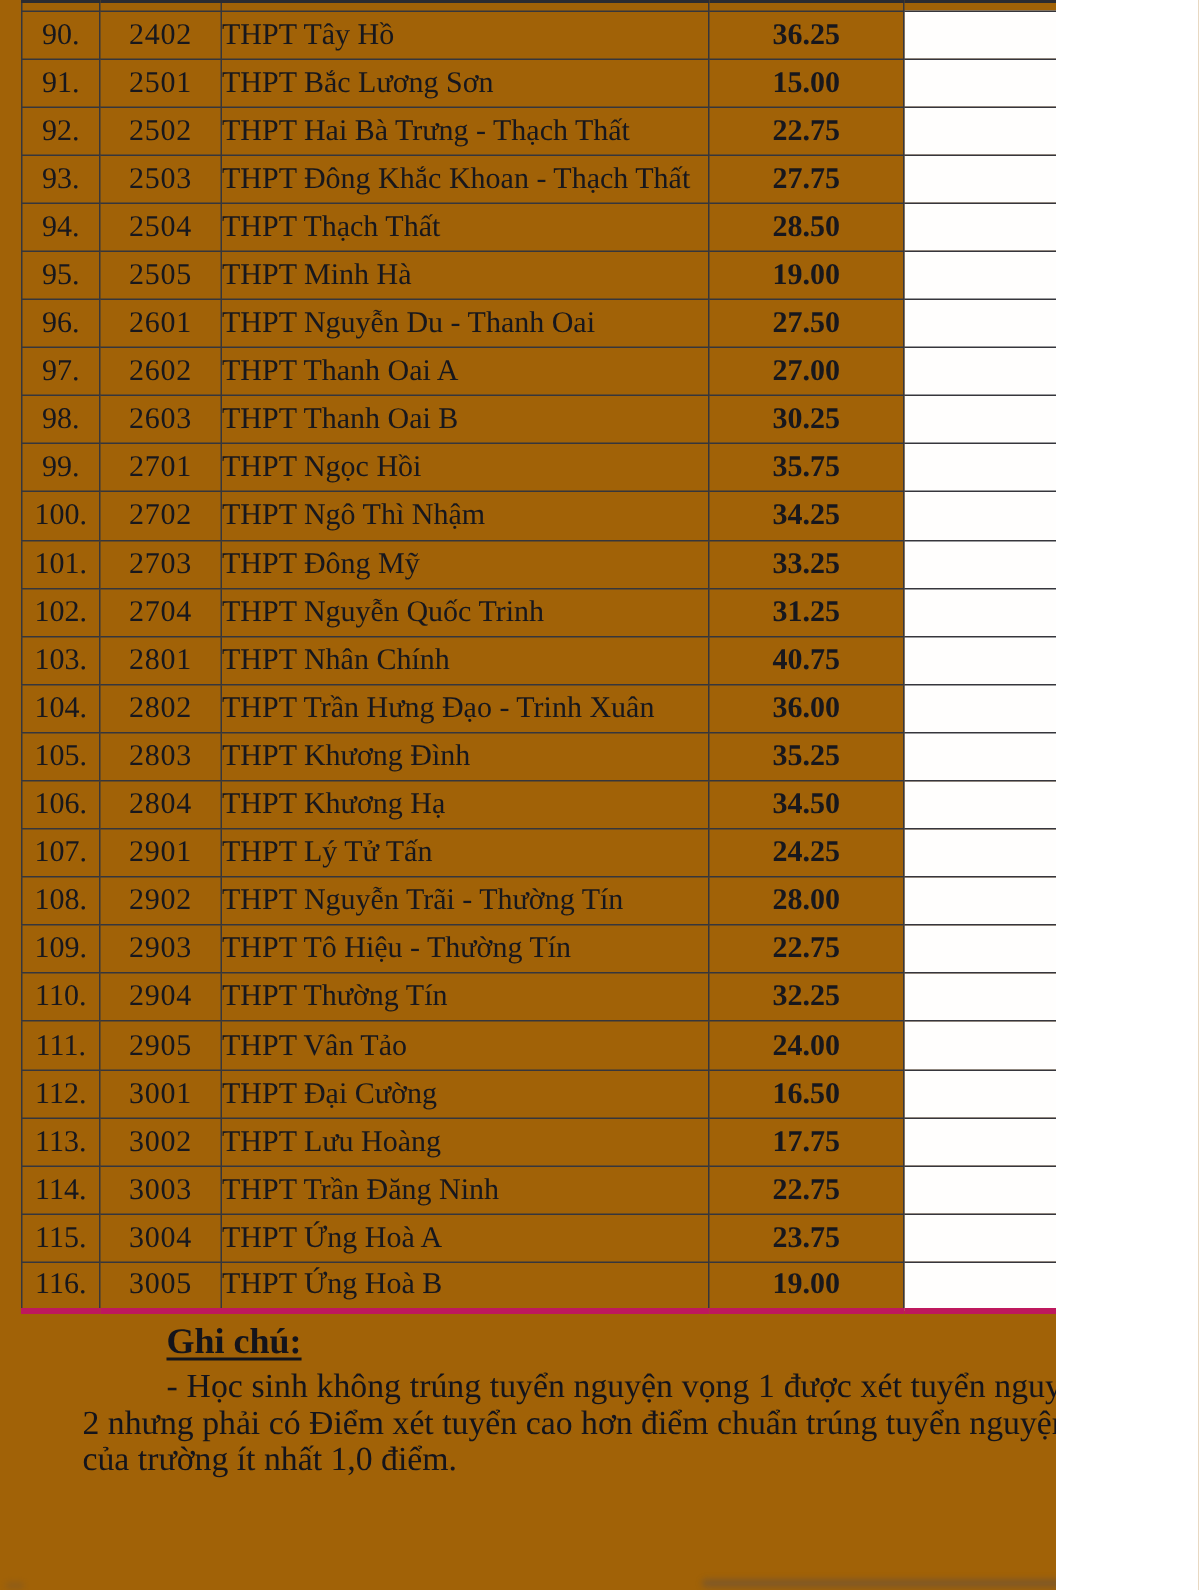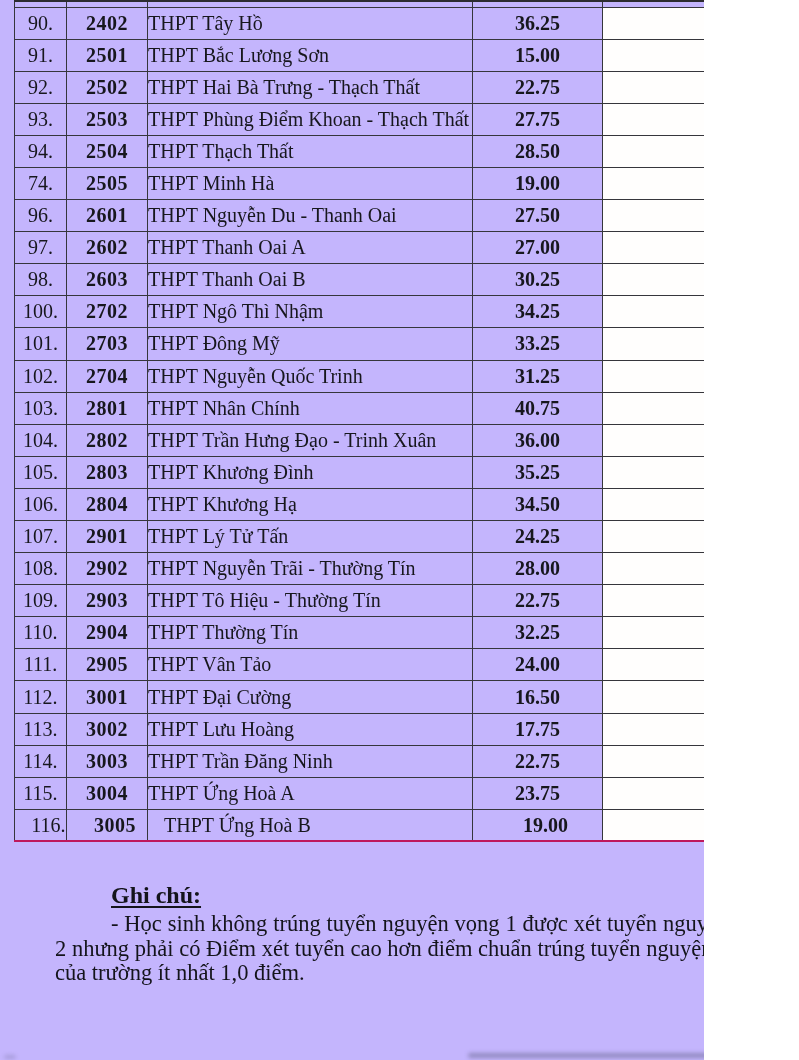--- a/index.html
+++ b/index.html
@@ -1,19 +1,19 @@
 <!DOCTYPE html>
 <html><head>
 <meta charset="utf-8">
 <style>
   html,body{margin:0;padding:0;background:#ffffff;}
   .sheet{
     position:relative;
     width:704px;height:1060px;
-    background:#c4b5fd;
+    background:#a16207;
     overflow:hidden;
     font-family:"Liberation Serif","DejaVu Serif",serif;
     color:#17171d;
   }
 
   
   table.score-table{
     position:absolute;left:14px;top:0;
     width:767px;
     border-collapse:collapse;
@@ -23,23 +23,23 @@
     border:1.2px solid #36363c;
     padding:0;
     vertical-align:middle;
     font-size:20px;
     white-space:nowrap;
     overflow:visible;
   }
   tr.sliver-row{height:6px;}
   tr.sliver-row td{border-top:2px solid #2c2c31;}
   tr.data-row{height:32.1px;}
-  tr.data-row:last-child td{border-bottom:2px solid #be185d;padding-left:16px;}
+  tr.data-row:last-child td{border-bottom:4px solid #be185d;}
   td.col-stt{text-align:center;font-size:19px;}
-  td.col-code{text-align:center;letter-spacing:.5px;font-weight:bold;}
+  td.col-code{text-align:center;letter-spacing:.5px;}
   td.col-name{text-align:left;padding-left:9px;font-size:19.5px;margin-left:20px;}
   td.col-score{text-align:center;font-weight:bold;}
   td.col-note{background:#fffefd;}
 
   
   .notes{
     position:absolute;left:3px;top:882px;width:799px;
     color:#14141b;
   }
   .notes-heading{
@@ -112,33 +112,33 @@
         <tr class="data-row">
           <td class="col-stt">92.</td>
           <td class="col-code">2502</td>
           <td class="col-name">THPT Hai Bà Trưng - Thạch Thất</td>
           <td class="col-score">22.75</td>
           <td class="col-note"></td>
         </tr>
         <tr class="data-row">
           <td class="col-stt">93.</td>
           <td class="col-code">2503</td>
-          <td class="col-name">THPT Phùng Điểm Khoan - Thạch Thất</td>
+          <td class="col-name">THPT Đông Khắc Khoan - Thạch Thất</td>
           <td class="col-score">27.75</td>
           <td class="col-note"></td>
         </tr>
         <tr class="data-row">
           <td class="col-stt">94.</td>
           <td class="col-code">2504</td>
           <td class="col-name">THPT Thạch Thất</td>
           <td class="col-score">28.50</td>
           <td class="col-note"></td>
         </tr>
         <tr class="data-row">
-          <td class="col-stt">74.</td>
+          <td class="col-stt">95.</td>
           <td class="col-code">2505</td>
           <td class="col-name">THPT Minh Hà</td>
           <td class="col-score">19.00</td>
           <td class="col-note"></td>
         </tr>
         <tr class="data-row">
           <td class="col-stt">96.</td>
           <td class="col-code">2601</td>
           <td class="col-name">THPT Nguyễn Du - Thanh Oai</td>
           <td class="col-score">27.50</td>
@@ -149,20 +149,27 @@
           <td class="col-code">2602</td>
           <td class="col-name">THPT Thanh Oai A</td>
           <td class="col-score">27.00</td>
           <td class="col-note"></td>
         </tr>
         <tr class="data-row">
           <td class="col-stt">98.</td>
           <td class="col-code">2603</td>
           <td class="col-name">THPT Thanh Oai B</td>
           <td class="col-score">30.25</td>
+          <td class="col-note"></td>
+        </tr>
+        <tr class="data-row">
+          <td class="col-stt">99.</td>
+          <td class="col-code">2701</td>
+          <td class="col-name">THPT Ngọc Hồi</td>
+          <td class="col-score">35.75</td>
           <td class="col-note"></td>
         </tr>
         <tr class="data-row">
           <td class="col-stt">100.</td>
           <td class="col-code">2702</td>
           <td class="col-name">THPT Ngô Thì Nhậm</td>
           <td class="col-score">34.25</td>
           <td class="col-note"></td>
         </tr>
         <tr class="data-row">

